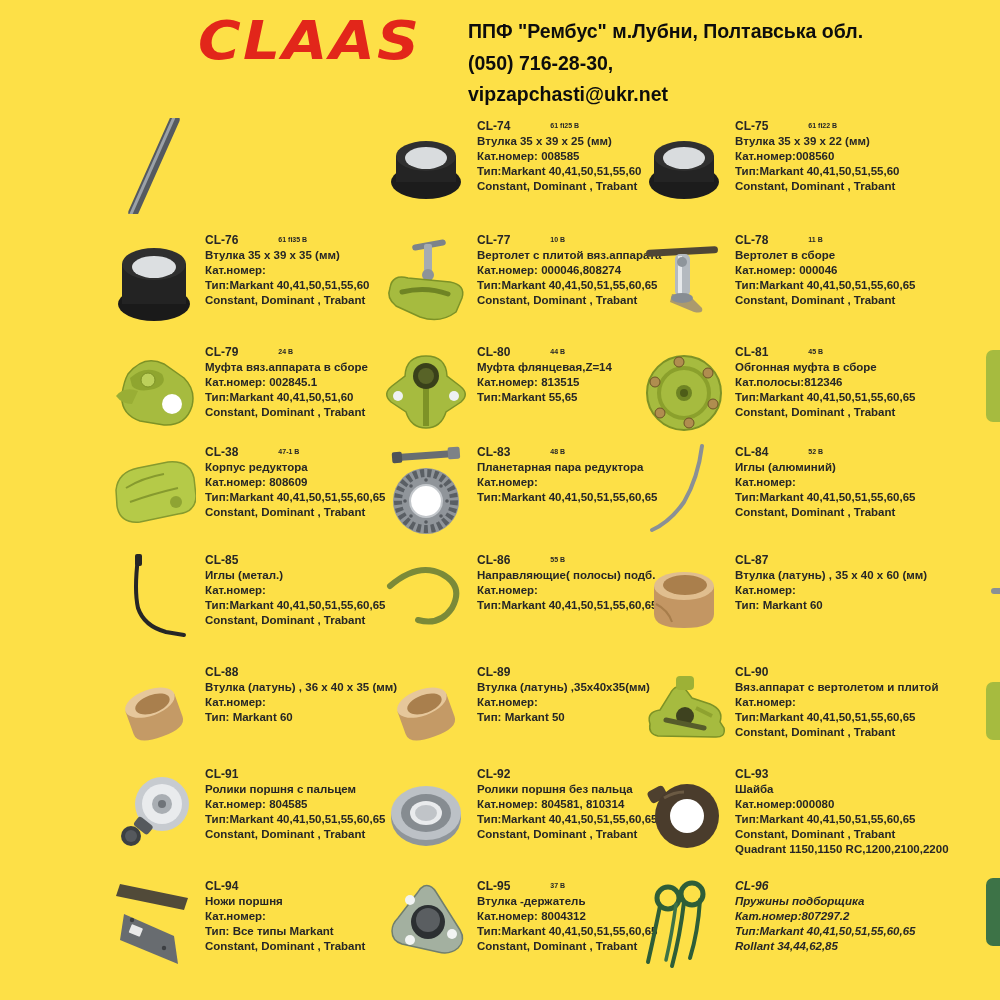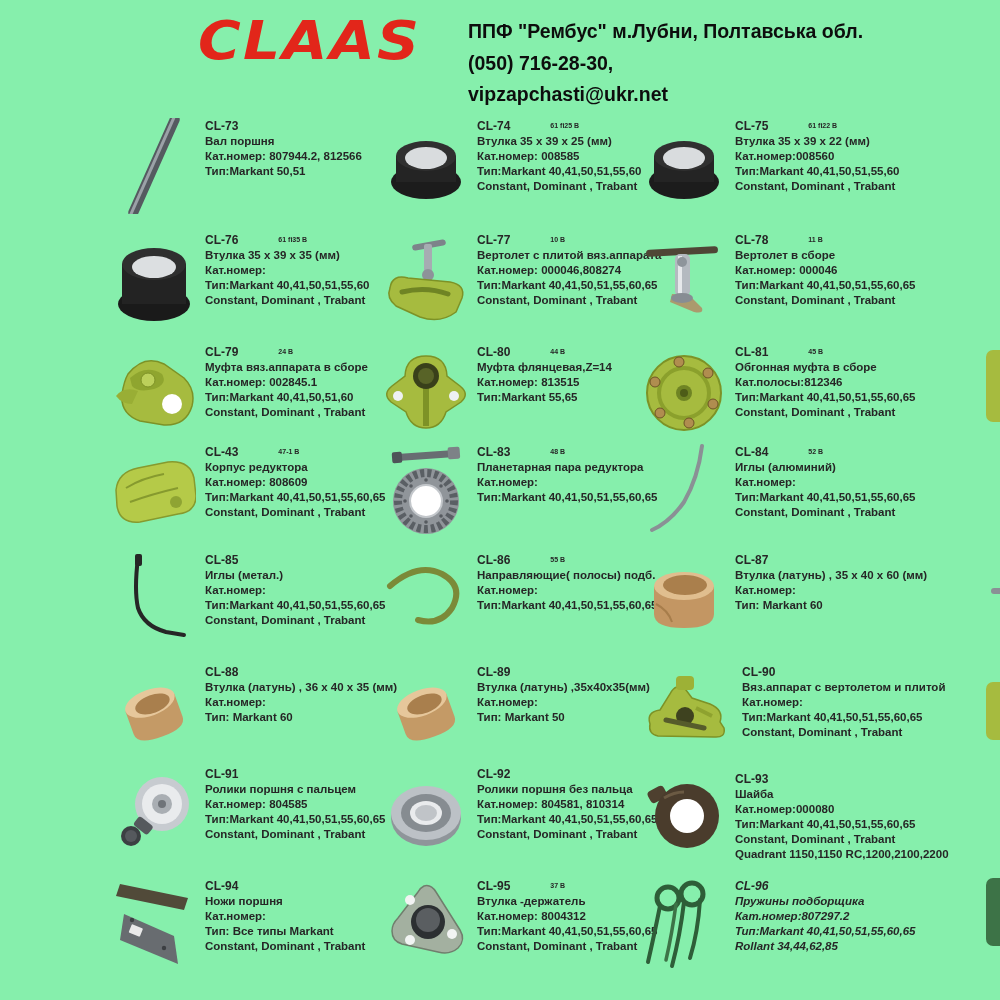--- a/index.html
+++ b/index.html
@@ -1,16 +1,16 @@
 <!DOCTYPE html>
 <html style="--logo-red: #e2261a;"><head>
 <meta charset="utf-8">
 <style>
   html,body{margin:0;padding:0;background:#ffffff;}
-  .page{position:relative;width:1000px;height:1000px;background:#86efac;overflow:hidden;
+  .page{position:relative;width:1000px;height:1000px;background:#fde047;overflow:hidden;
         font-family:"Liberation Sans",sans-serif;color:#222;}
   
   .logo{position:absolute;left:198px;top:10px;font-family:"DejaVu Sans",sans-serif;
         font-weight:bold;font-style:italic;font-size:53px;letter-spacing:2px;
         color:var(--logo-red,#e2261a);transform:scaleX(1.1);transform-origin:left top;
         white-space:nowrap;}
   .company{position:absolute;left:468px;top:16px;font-size:19.5px;font-weight:bold;
         color:#0d0d0d;line-height:31.5px;white-space:nowrap;}
   
   .grid{position:absolute;inset:0;}
@@ -44,28 +44,20 @@
   <div class="grid" id="grid">
       <div class="cell" style="top: 118px; left: 112px; width: 266px;">
     <div class="photo">
           <svg viewBox="0 0 84 96">
             <g transform="rotate(24 42 48)">
               <rect x="37" y="-8" width="10" height="112" rx="5" fill="#555a60"></rect>
               <rect x="39" y="-8" width="3" height="112" fill="#9ba1a7"></rect>
             </g>
           </svg>
         </div>
-    <div class="info">
-      <div class="code-line"><span class="code">CL-73</span><span class="sup"></span></div>
-      <div class="lines">
-            <div>Вал поршня</div>
-            <div>Кат.номер: 807944.2, 812566</div>
-            <div>Тип:Markant 50,51</div>
-          </div>
-    </div>
   </div>
       <div class="cell" style="top: 118px; left: 384px; width: 252px;">
     <div class="photo">
           <svg viewBox="0 0 84 96">
             <ellipse cx="42" cy="64" rx="35" ry="17" fill="#1c1c1c"></ellipse>
             <rect x="12" y="38" width="60" height="26" fill="#242424"></rect>
             <ellipse cx="42" cy="38" rx="30" ry="15" fill="#303030"></ellipse>
             <ellipse cx="42" cy="40" rx="21" ry="11" fill="#d9dcde"></ellipse>
           </svg>
         </div>
@@ -228,21 +220,21 @@
       <div class="cell" style="top: 444px; left: 112px; width: 266px;">
     <div class="photo">
           <svg viewBox="0 0 84 96">
             <path d="M4 46 Q6 28 26 24 L56 18 Q78 16 82 34 L84 52 Q84 68 66 70 L28 78 Q8 80 5 62 Z" fill="#b5ca48" stroke="#869a2e" stroke-width="1.5"></path>
             <path d="M14 44 Q30 34 52 30" stroke="#869a2e" stroke-width="2" fill="none"></path>
             <path d="M18 58 Q40 50 66 44" stroke="#869a2e" stroke-width="2" fill="none"></path>
             <circle cx="64" cy="58" r="6" fill="#8fa433"></circle>
           </svg>
         </div>
     <div class="info">
-      <div class="code-line"><span class="code">CL-43</span><span class="sup">47-1 В</span></div>
+      <div class="code-line"><span class="code">CL-38</span><span class="sup">47-1 В</span></div>
       <div class="lines">
             <div>Корпус редуктора</div>
             <div>Кат.номер: 808609</div>
             <div>Тип:Markant 40,41,50,51,55,60,65</div>
             <div>Constant, Dominant , Trabant</div>
           </div>
     </div>
   </div>
       <div class="cell" style="top: 444px; left: 384px; width: 252px;">
     <div class="photo">
@@ -374,21 +366,21 @@
         </div>
     <div class="info">
       <div class="code-line"><span class="code">CL-89</span><span class="sup"></span></div>
       <div class="lines">
             <div>Втулка (латунь) ,35x40x35(мм)</div>
             <div>Кат.номер:</div>
             <div>Тип: Markant 50</div>
           </div>
     </div>
   </div>
-      <div class="cell" style="top: 664px; left: 642px; width: 352px; gap: 7px;">
+      <div class="cell" style="top: 664px; left: 642px; width: 352px;">
     <div class="photo">
           <svg viewBox="0 0 84 96">
             <path d="M8 60 Q4 48 18 46 L28 30 Q34 18 44 26 L50 34 L68 40 Q82 46 78 58 L82 64 Q84 74 72 73 L16 72 Q6 70 8 60 Z" fill="#a6bb3f" stroke="#7d9226" stroke-width="1.5"></path>
             <rect x="34" y="12" width="18" height="14" rx="4" fill="#9db136"></rect>
             <circle cx="43" cy="52" r="9" fill="#3e421f"></circle>
             <path d="M24 56 L62 64" stroke="#565c2b" stroke-width="5" stroke-linecap="round"></path>
             <path d="M54 44 L70 52" stroke="#8ea22f" stroke-width="4"></path>
           </svg>
         </div>
     <div class="info">
@@ -436,21 +428,21 @@
     <div class="info">
       <div class="code-line"><span class="code">CL-92</span><span class="sup"></span></div>
       <div class="lines">
             <div>Ролики поршня без пальца</div>
             <div>Кат.номер: 804581,  810314</div>
             <div>Тип:Markant 40,41,50,51,55,60,65</div>
             <div>Constant, Dominant , Trabant</div>
           </div>
     </div>
   </div>
-      <div class="cell" style="top: 766px; left: 642px; width: 352px; align-items: flex-end;">
+      <div class="cell" style="top: 766px; left: 642px; width: 352px;">
     <div class="photo">
           <svg viewBox="0 0 84 96">
             <rect x="6" y="22" width="18" height="13" rx="4" fill="#4e402f" transform="rotate(-28 15 28)"></rect>
             <circle cx="45" cy="50" r="32" fill="#4a3c2c"></circle>
             <circle cx="45" cy="50" r="17" fill="#ffffff"></circle>
             <path d="M22 32 Q32 26 42 26" stroke="#6b5a43" stroke-width="3" fill="none"></path>
           </svg>
         </div>
     <div class="info">
       <div class="code-line"><span class="code">CL-93</span><span class="sup"></span></div>

